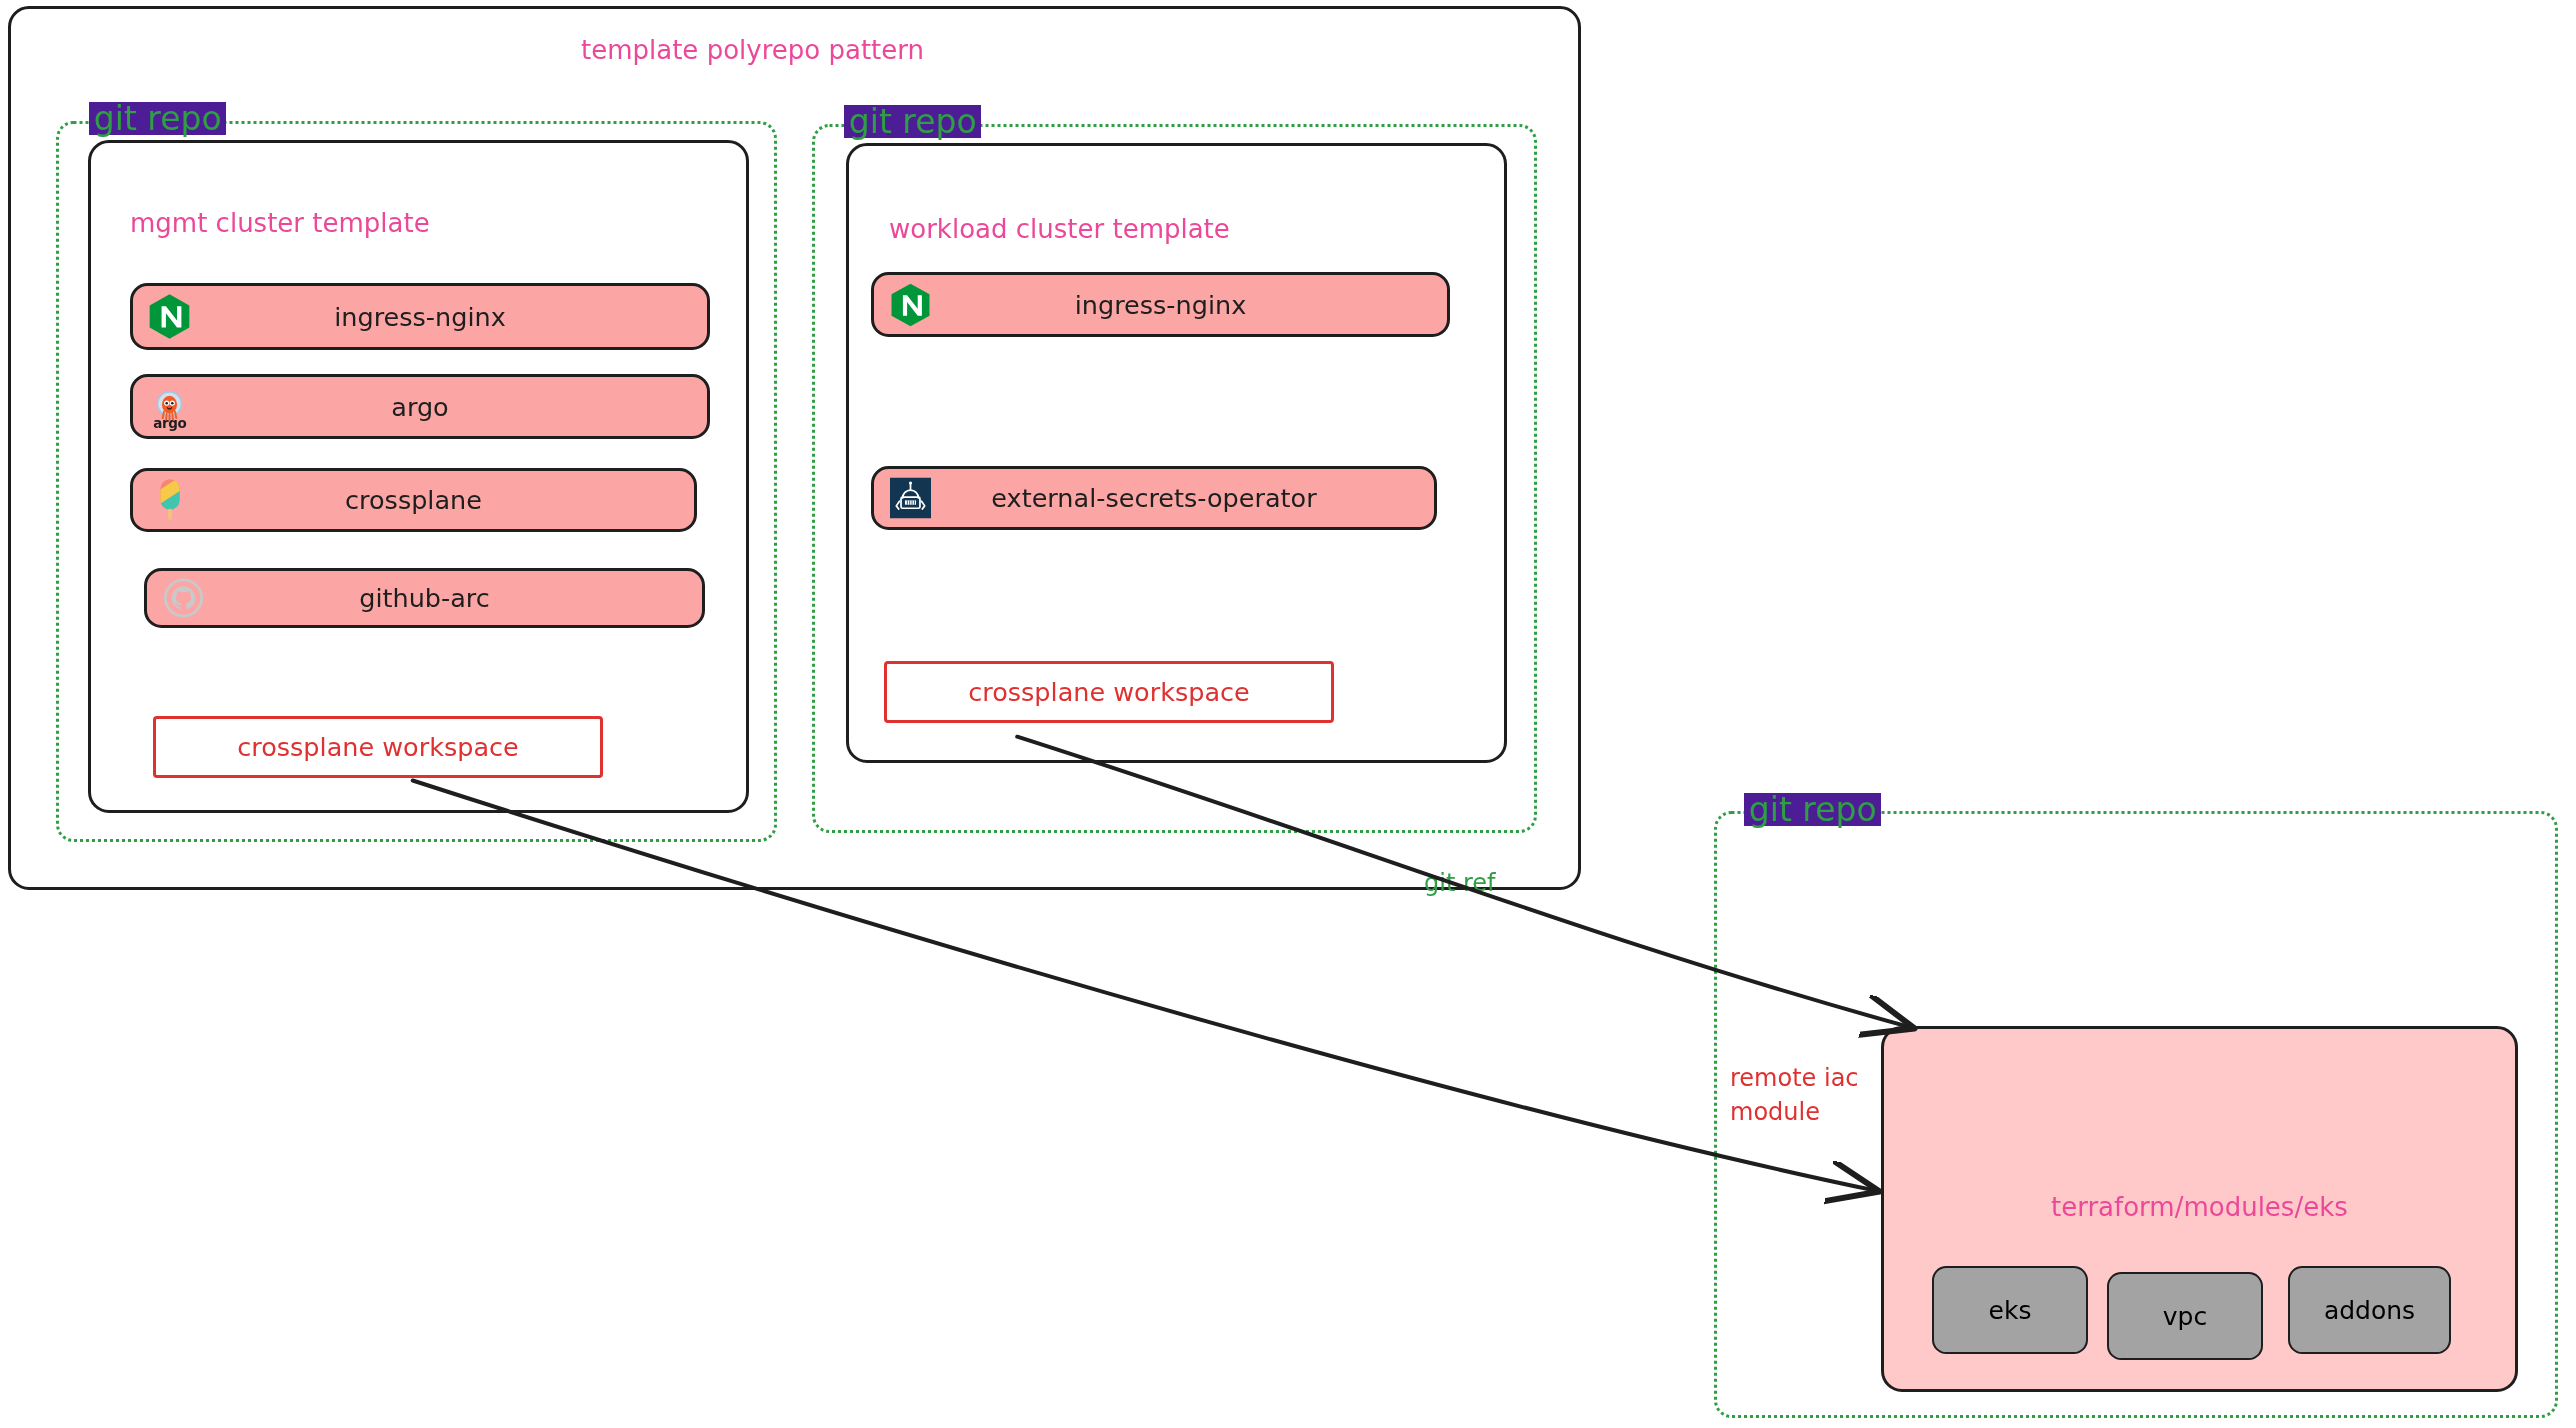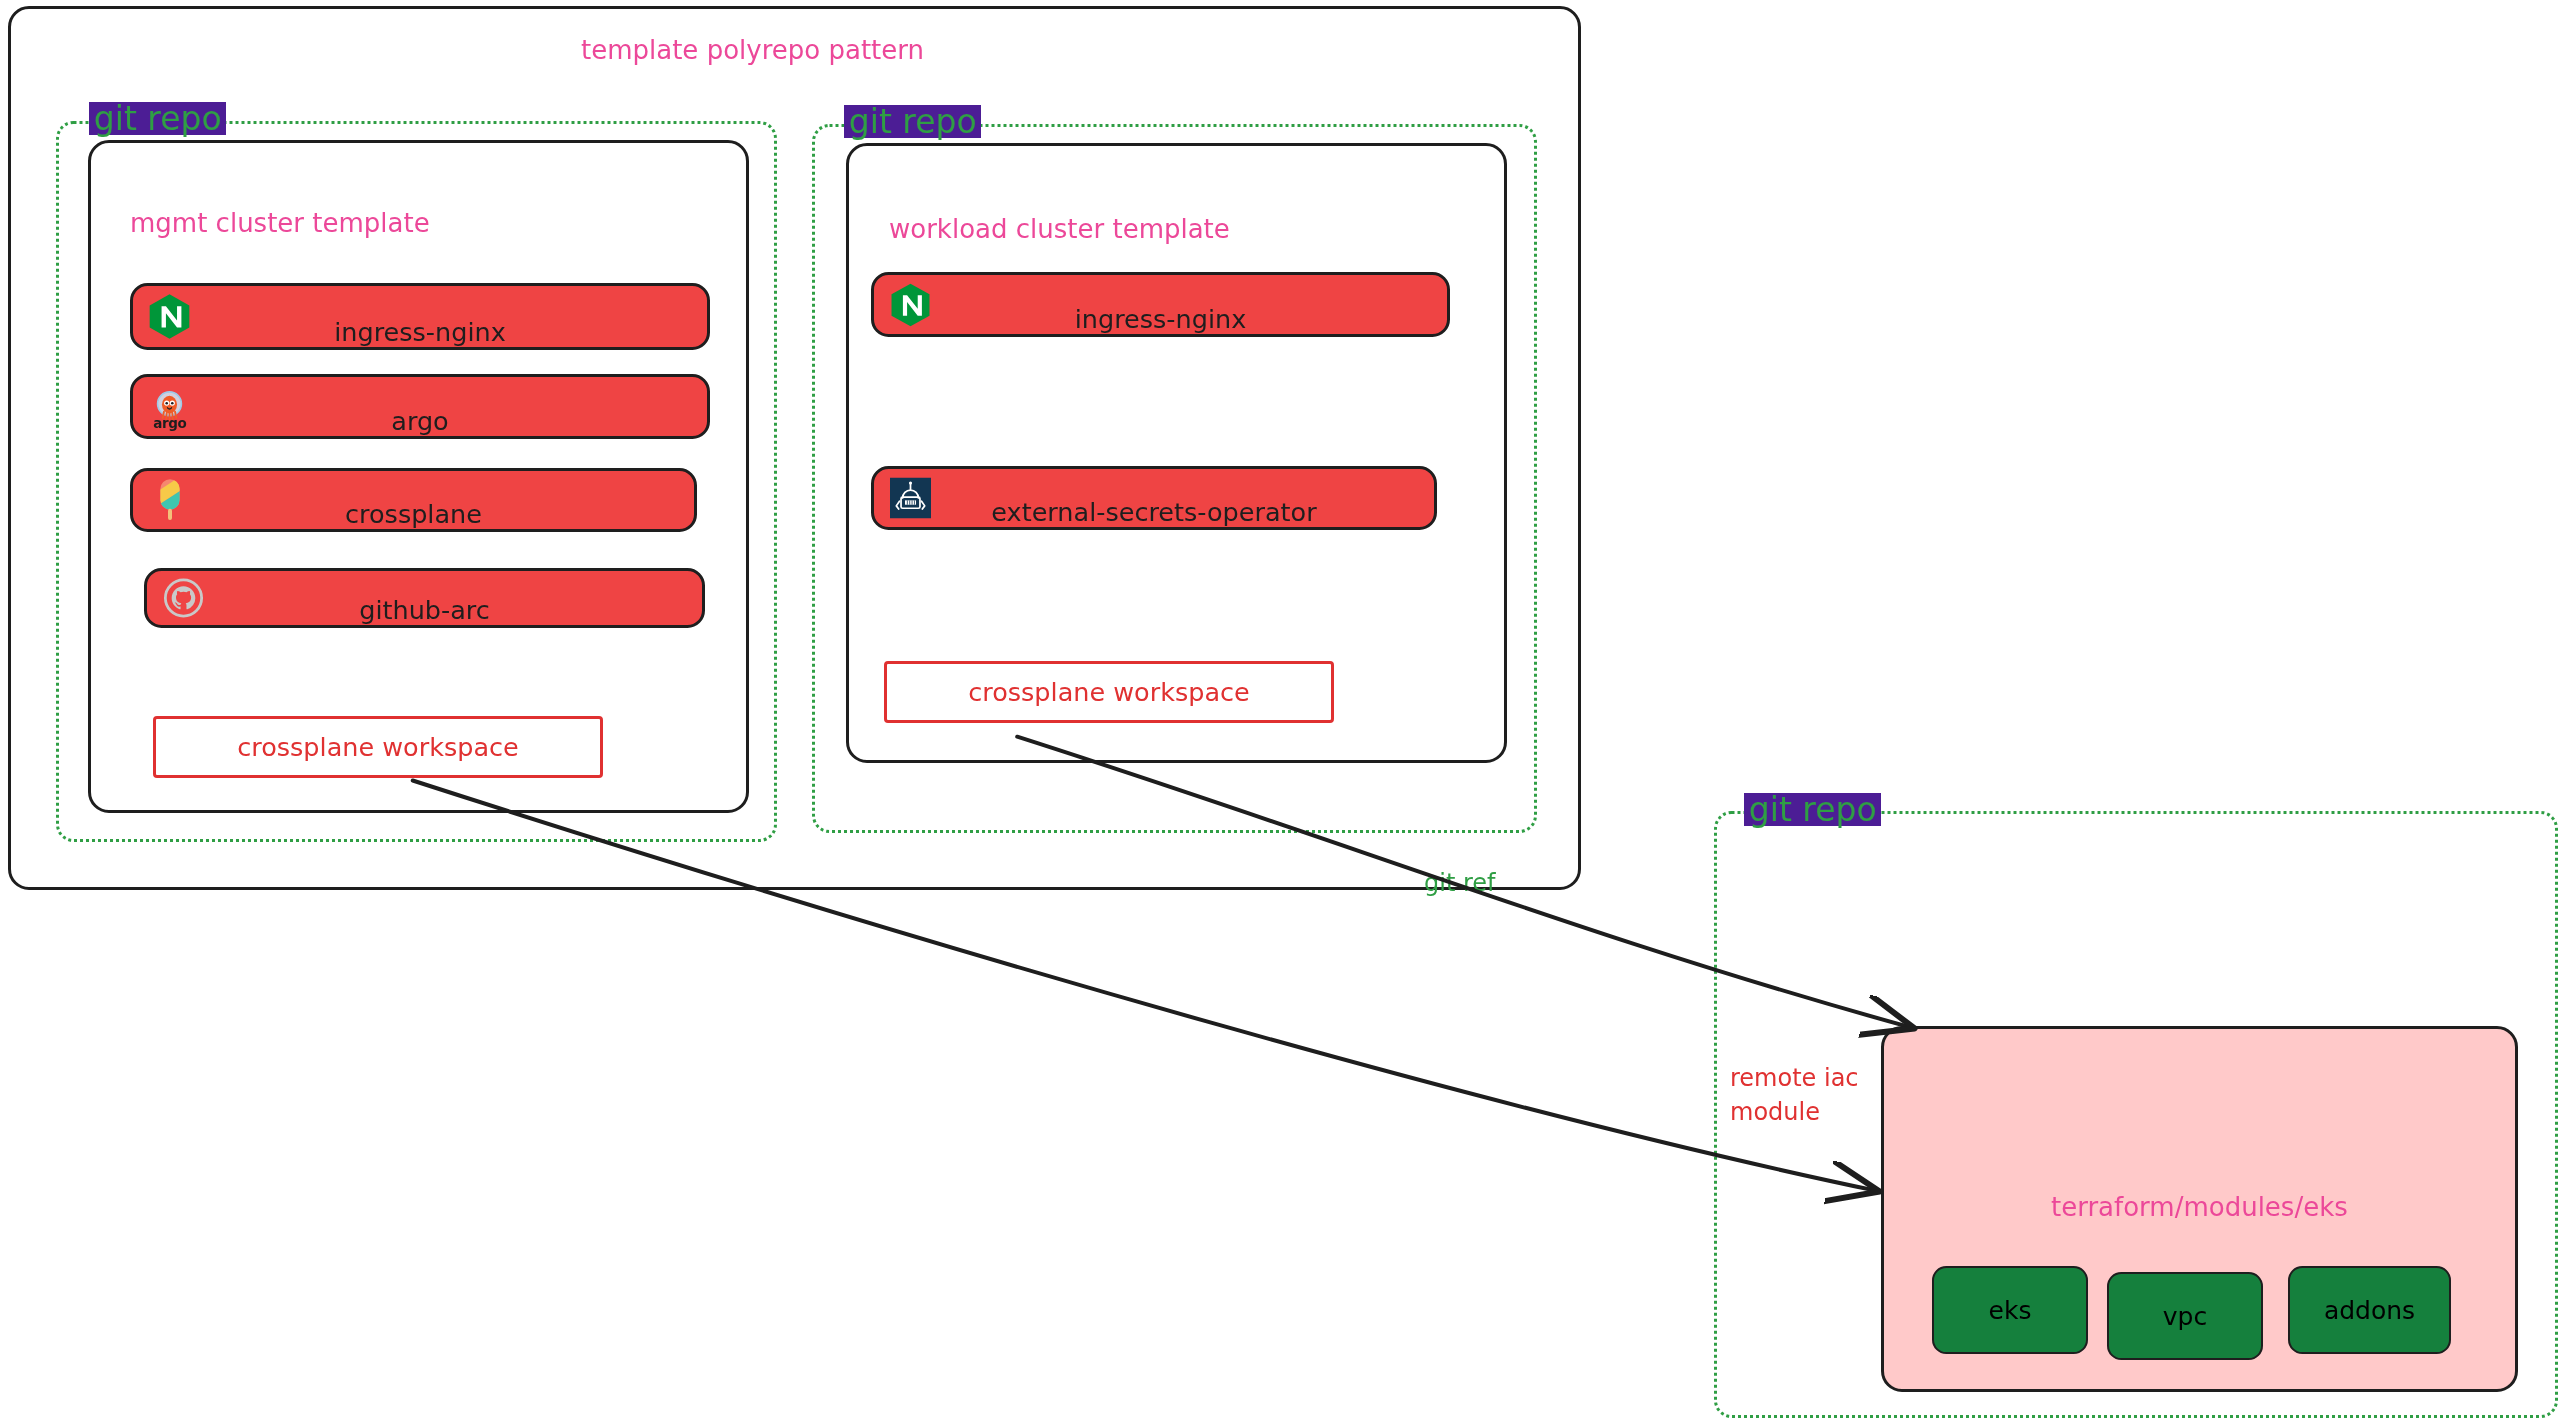--- a/index.html
+++ b/index.html
@@ -54,23 +54,23 @@
   .gitref{ font-size:24px; color:#2f9e44; }
 
   .center{ text-align:center; }
 
   
   .item{
     position:absolute;
     box-sizing:border-box;
     border:3.2px solid #1e1e1e;
     border-radius:17.5px;
-    background:#ef4444;
+    background:#fca5a5;
     display:flex;
-    align-items:flex-end;
+    align-items:center;
   }
   .item .ico{
     position:absolute;
     left:14.3px;top:50%;transform:translateY(-50%);
     width:45px;height:45px;
     display:flex;align-items:center;justify-content:center;
   }
   .item .txt{
     width:100%;
     text-align:center;
@@ -85,21 +85,21 @@
     border-radius:4px;
     background:#ffffff;
     display:flex;align-items:center;justify-content:center;
   }
 
   .chip{
     position:absolute;
     box-sizing:border-box;
     border:2.4px solid #1e1e1e;
     border-radius:14.3px;
-    background:#15803d;
+    background:#a3a3a3;
     display:flex;align-items:center;justify-content:center;
   }
 
   svg.arrows{
     position:absolute;left:0;top:0;width:2576px;height:1428px;
     pointer-events:none;
   }
   .argo-cap{
     position:absolute;left:0;bottom:-1.6px;width:100%;
     font-size:13.5px;font-weight:700;color:#1e1e1e;text-align:center;

